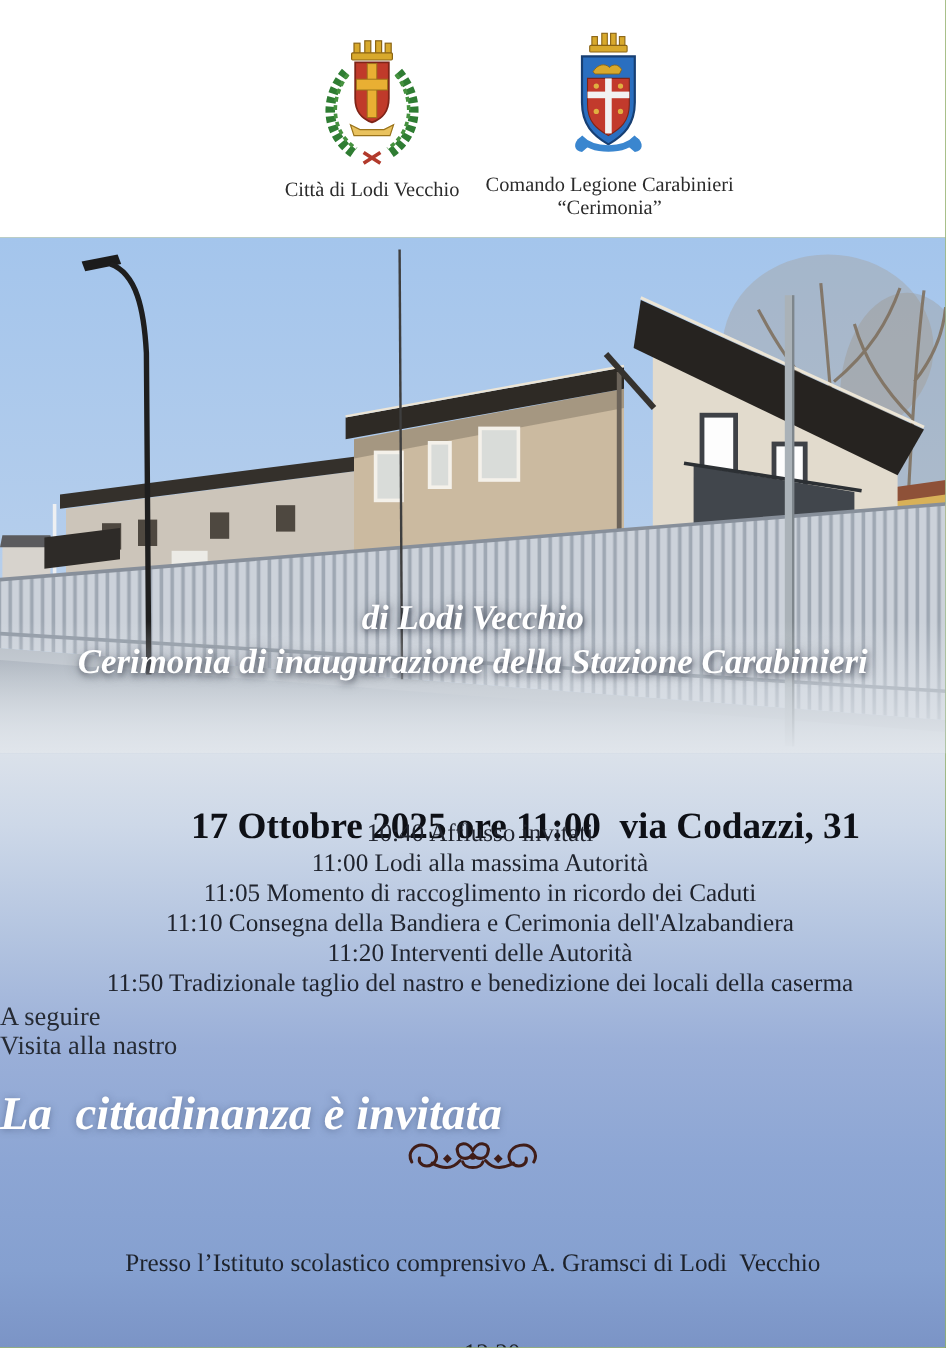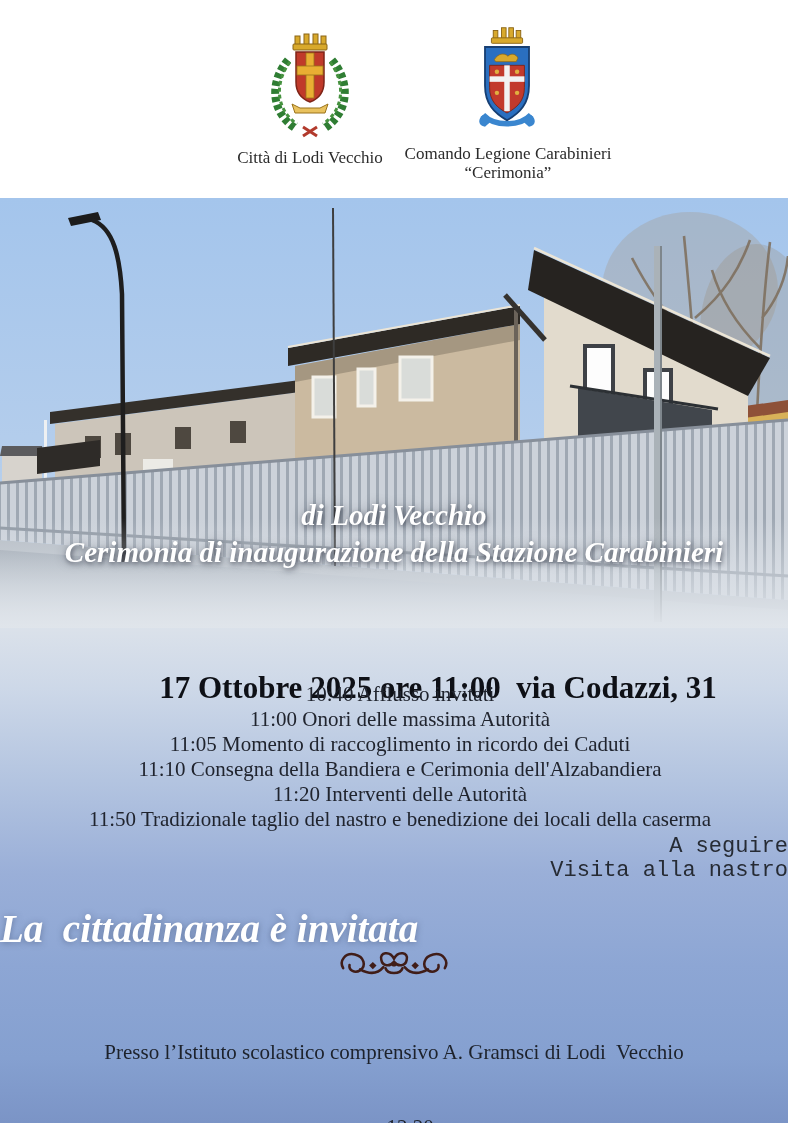--- a/index.html
+++ b/index.html
@@ -33,22 +33,22 @@
   }
   .date-block{
     position:absolute;left:0;top:402px;width:788px;text-align:center;
     font-size:31px;line-height:35px;font-weight:bold;color:#0e1016;white-space:pre-wrap;padding-left:44px;
   }
   .schedule{
     position:absolute;left:40px;top:484px;width:720px;
     font-size:21px;line-height:25px;color:#20242e;text-align:center;
   }
   .after-block{
-    position:absolute;left:0;top:637px;width:788px;text-align:right;
-    font-size:22px;line-height:24px;color:#262b34;font-family:Liberation Mono, monospace;
+    position:absolute;left:0;top:637px;width:788px;text-align:left;
+    font-size:22px;line-height:24px;color:#262b34;
   }
   .invitation{
     position:absolute;left:0;top:688px;width:788px;
     font-size:39px;font-weight:bold;font-style:italic;color:#ffffff;white-space:pre-wrap;
     text-shadow:0 1px 6px rgba(60,75,110,.5);
     margin-top:20px;
   }
   .ornament{position:absolute;left:332px;top:748px;width:124px;height:36px;}
   .venue{
     position:absolute;left:0;top:792px;width:788px;text-align:center;
@@ -223,21 +223,21 @@
       <div>di Lodi Vecchio</div>
       <div>Cerimonia di inaugurazione della Stazione Carabinieri</div>
     </div>
 
     <div class="date-block">
       <div>17 Ottobre 2025 ore 11:00  via Codazzi, 31</div>
     </div>
 
     <div class="schedule">
       <div><span>10:40</span> <span>Afflusso invitati</span></div>
-      <div><span>11:00</span> <span>Onori delle massima Autorità</span></div>
+      <div><span>11:00</span> <span>Lodi alla massima Autorità</span></div>
       <div><span>11:05</span> <span>Momento di raccoglimento in ricordo dei Caduti</span></div>
       <div><span>11:10</span> <span>Consegna della Bandiera e Cerimonia dell'Alzabandiera</span></div>
       <div><span>11:20</span> <span>Interventi delle Autorità</span></div>
       <div><span>11:50</span> <span>Tradizionale taglio del nastro e benedizione dei locali della caserma</span></div>
     </div>
 
     <div class="after-block">
       <div>A seguire</div>
       <div>Visita alla nastro</div>
     </div>

